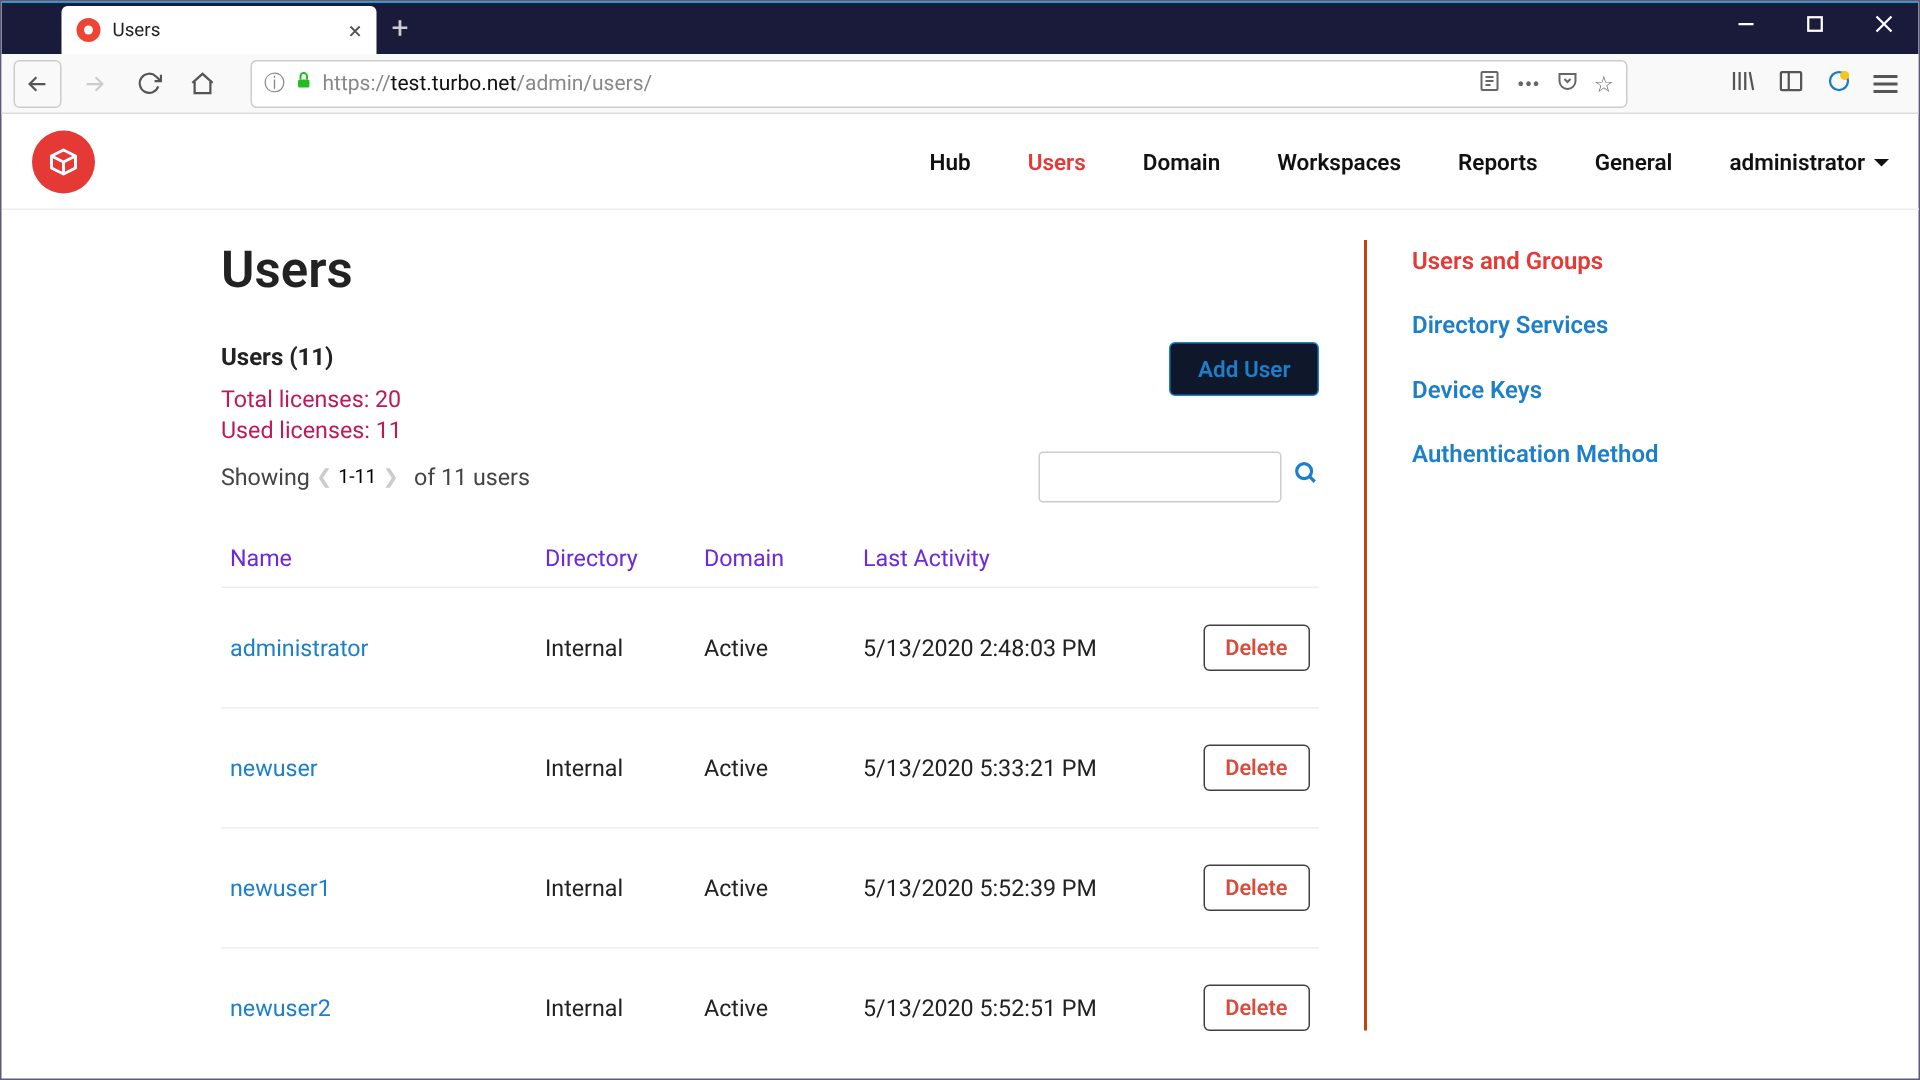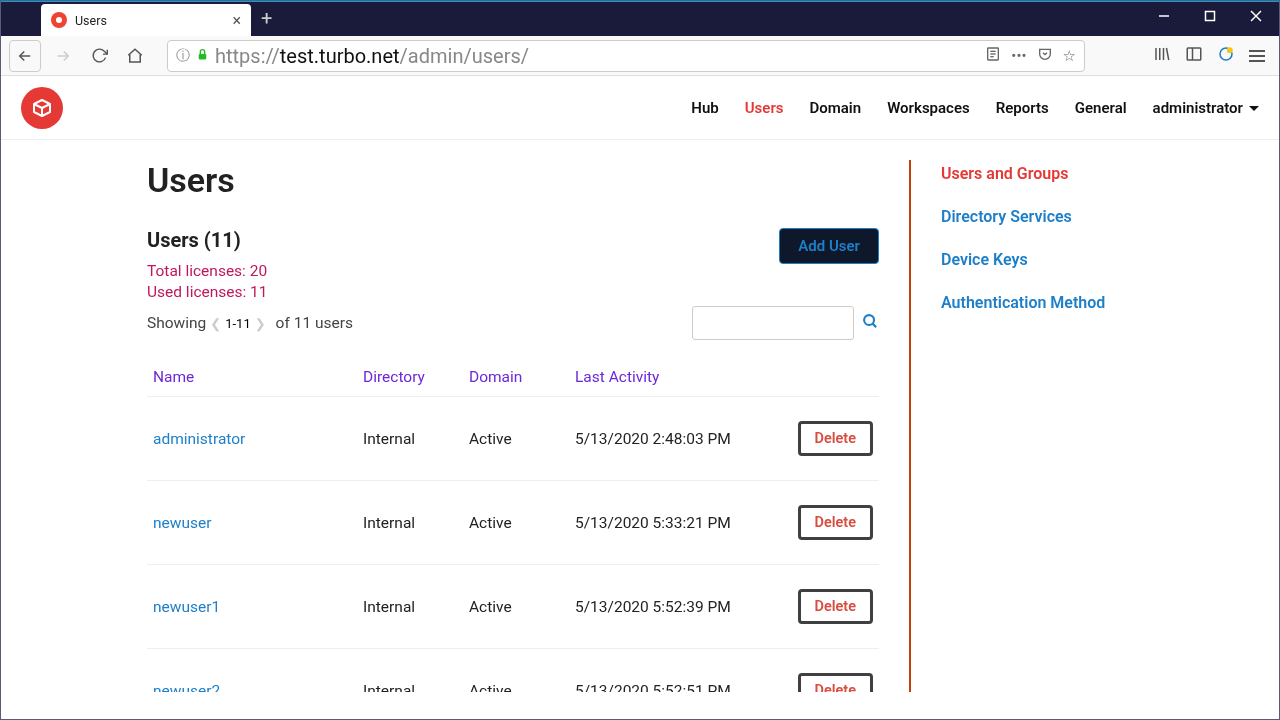--- a/index.html
+++ b/index.html
@@ -17,56 +17,56 @@
   .win-controls { position:absolute; right:0; top:0; display:flex;}
   .win-btn { width:46px; height:30px; display:flex; align-items:center; justify-content:center; color:#fff;}
   
   .addrbar { height: 40px; background: #f9f9fa; border-bottom:1px solid #ddd; display:flex; align-items:center; padding: 0 8px; gap:8px;}
   .nav-icon { width:28px; height:28px; display:flex; align-items:center; justify-content:center; color:#666; border-radius:4px;}
   .nav-icon.back { border:1px solid #ccc; border-radius:4px; width:32px; height:32px;}
   .nav-icon.disabled { color:#ccc;}
   .urlbox { flex:1; display:flex; align-items:center; border:1px solid #ccc; border-radius:4px; height:32px; padding:0 8px; margin: 0 60px 0 10px; background:#fff;}
   .urlbox .info { color:#888; margin-right:6px; font-size:14px;}
   .urlbox .lock { color:#2b2; margin-right:6px; font-size:13px;}
-  .urlbox .url { flex:1; font-size:20px; color:#888;}
+  .urlbox .url { flex:1; font-size:14px; color:#888;}
   .urlbox .url .host{ color:#111;}
   .urlbox .right-icons{ display:flex; gap:10px; align-items:center; color:#666; font-size:15px;}
   .addrbar .far-right{ display:flex; gap:14px; align-items:center; color:#555; margin-right:6px;}
   .addrbar .far-right span{ font-size:16px;}
   .hamburger{ display:flex; flex-direction:column; gap:3px;}
   .hamburger div{ width:16px; height:2px; background:#555;}
   
   
   .viewport { height: calc(720px - 35px - 40px - 2px); overflow-y:scroll; overflow-x:hidden; }
   .viewport::-webkit-scrollbar{ width:17px;}
   .viewport::-webkit-scrollbar-track{ background:#f0f0f0;}
   .viewport::-webkit-scrollbar-thumb{ background:#c8c8c8;}
   .viewport::-webkit-scrollbar-button{ background:#f0f0f0; height:17px; display:block;}
   
   
   .app-header { height: 64px; border-bottom:1px solid #eee; display:flex; align-items:center; padding: 0 20px;}
   .logo { width:42px; height:42px; background:#e53935; border-radius:50%; display:flex; align-items:center; justify-content:center;}
   .logo svg { width:24px; height:24px;}
-  .top-nav { margin-left:auto; display:flex; gap:26px; align-items:flex-start;}
+  .top-nav { margin-left:auto; display:flex; gap:38px; align-items:flex-start;}
   .top-nav a { color:#111; text-decoration:none; font-weight:600; font-size:15px;}
   .top-nav a.active { color:#e53935;}
   .top-nav .dropdown::after{ content:""; display:inline-block; margin-left:6px; border:5px solid transparent; border-top-color:#111; transform:translateY(3px);}
   
   
   .main { display:flex; padding: 20px 0 40px 0;}
   .content { flex:1; padding: 0 30px 0 146px; min-width:0;}
   .sidebar { width: 370px; border-left:2px solid #c2410c; padding: 4px 30px; }
   .sidebar a { display:block; color:#1e7fc9; font-weight:600; font-size:16px; margin-bottom: 24px; text-decoration:none;}
   .sidebar a.active { color:#e53935;}
   
   h1.page-title { font-size:34px; font-weight:600; color:#222; margin-bottom:28px;}
   
   .sub-header{ display:flex; align-items:flex-start;}
   .sub-left{ flex:1;}
-  .sub-left .count{ font-weight:700; font-size:20px; color:#222; margin-bottom:10px;}
+  .sub-left .count{ font-weight:700; font-size:16px; color:#222; margin-bottom:10px;}
   .sub-left .lic{ color:#be185d; font-size:15.5px; margin-bottom:3px;}
   
   .add-user-btn{ border:1px solid #1e7fc9; color:#1e7fc9; background:#0f172a; padding:8px 18px; border-radius:4px; font-weight:600; font-size:15px; cursor:pointer;}
   
   .pager-row{ display:flex; align-items:center; margin-top:2px;}
   .pager-row .showing{ color:#444; font-size:15.5px;}
   .chev{ color:#ccc; padding:0 4px; font-size:13px;}
   .range{ color:#000000; font-size:13px;}
   .search-wrap{ margin-left:auto; display:flex; align-items:center; gap:8px;}
   .search-wrap input{ width:162px; height:34px; border:1px solid #ccc; border-radius:3px; padding:0 8px;}
@@ -82,21 +82,21 @@
   .c-act{ flex:1; text-align:right;}
   
   .tbody{ max-height: 296px; overflow-y:scroll; border-top:1px solid #eee;}
   .tbody::-webkit-scrollbar{ width:17px;}
   .tbody::-webkit-scrollbar-track{ background:#f0f0f0;}
   .tbody::-webkit-scrollbar-thumb{ background:#c8c8c8;}
   .tbody::-webkit-scrollbar-button{ background:#f0f0f0; height:17px; display:block;}
   
   .trow{ display:flex; align-items:center; padding: 24px 6px; border-bottom:1px solid #eee; font-size:15.5px; color:#222;}
   .trow .c-name a{ color:#1e7fc9; text-decoration:none;}
-  .del-btn{ border:3px solid #404040; color:#d84c3d; background:#fff; padding:6px 14px; border-radius:4px; font-weight:600; font-size:14.5px; cursor:pointer;}
+  .del-btn{ border:1px solid #404040; color:#d84c3d; background:#fff; padding:6px 14px; border-radius:4px; font-weight:600; font-size:14.5px; cursor:pointer;}
 
 </style>
 </head>
 <body>
 
 <div class="titlebar">
   <div class="titlebar-top-line"></div>
   <div class="tab">
     <span class="tab-icon"></span>
     <span class="tab-title">Users</span>

